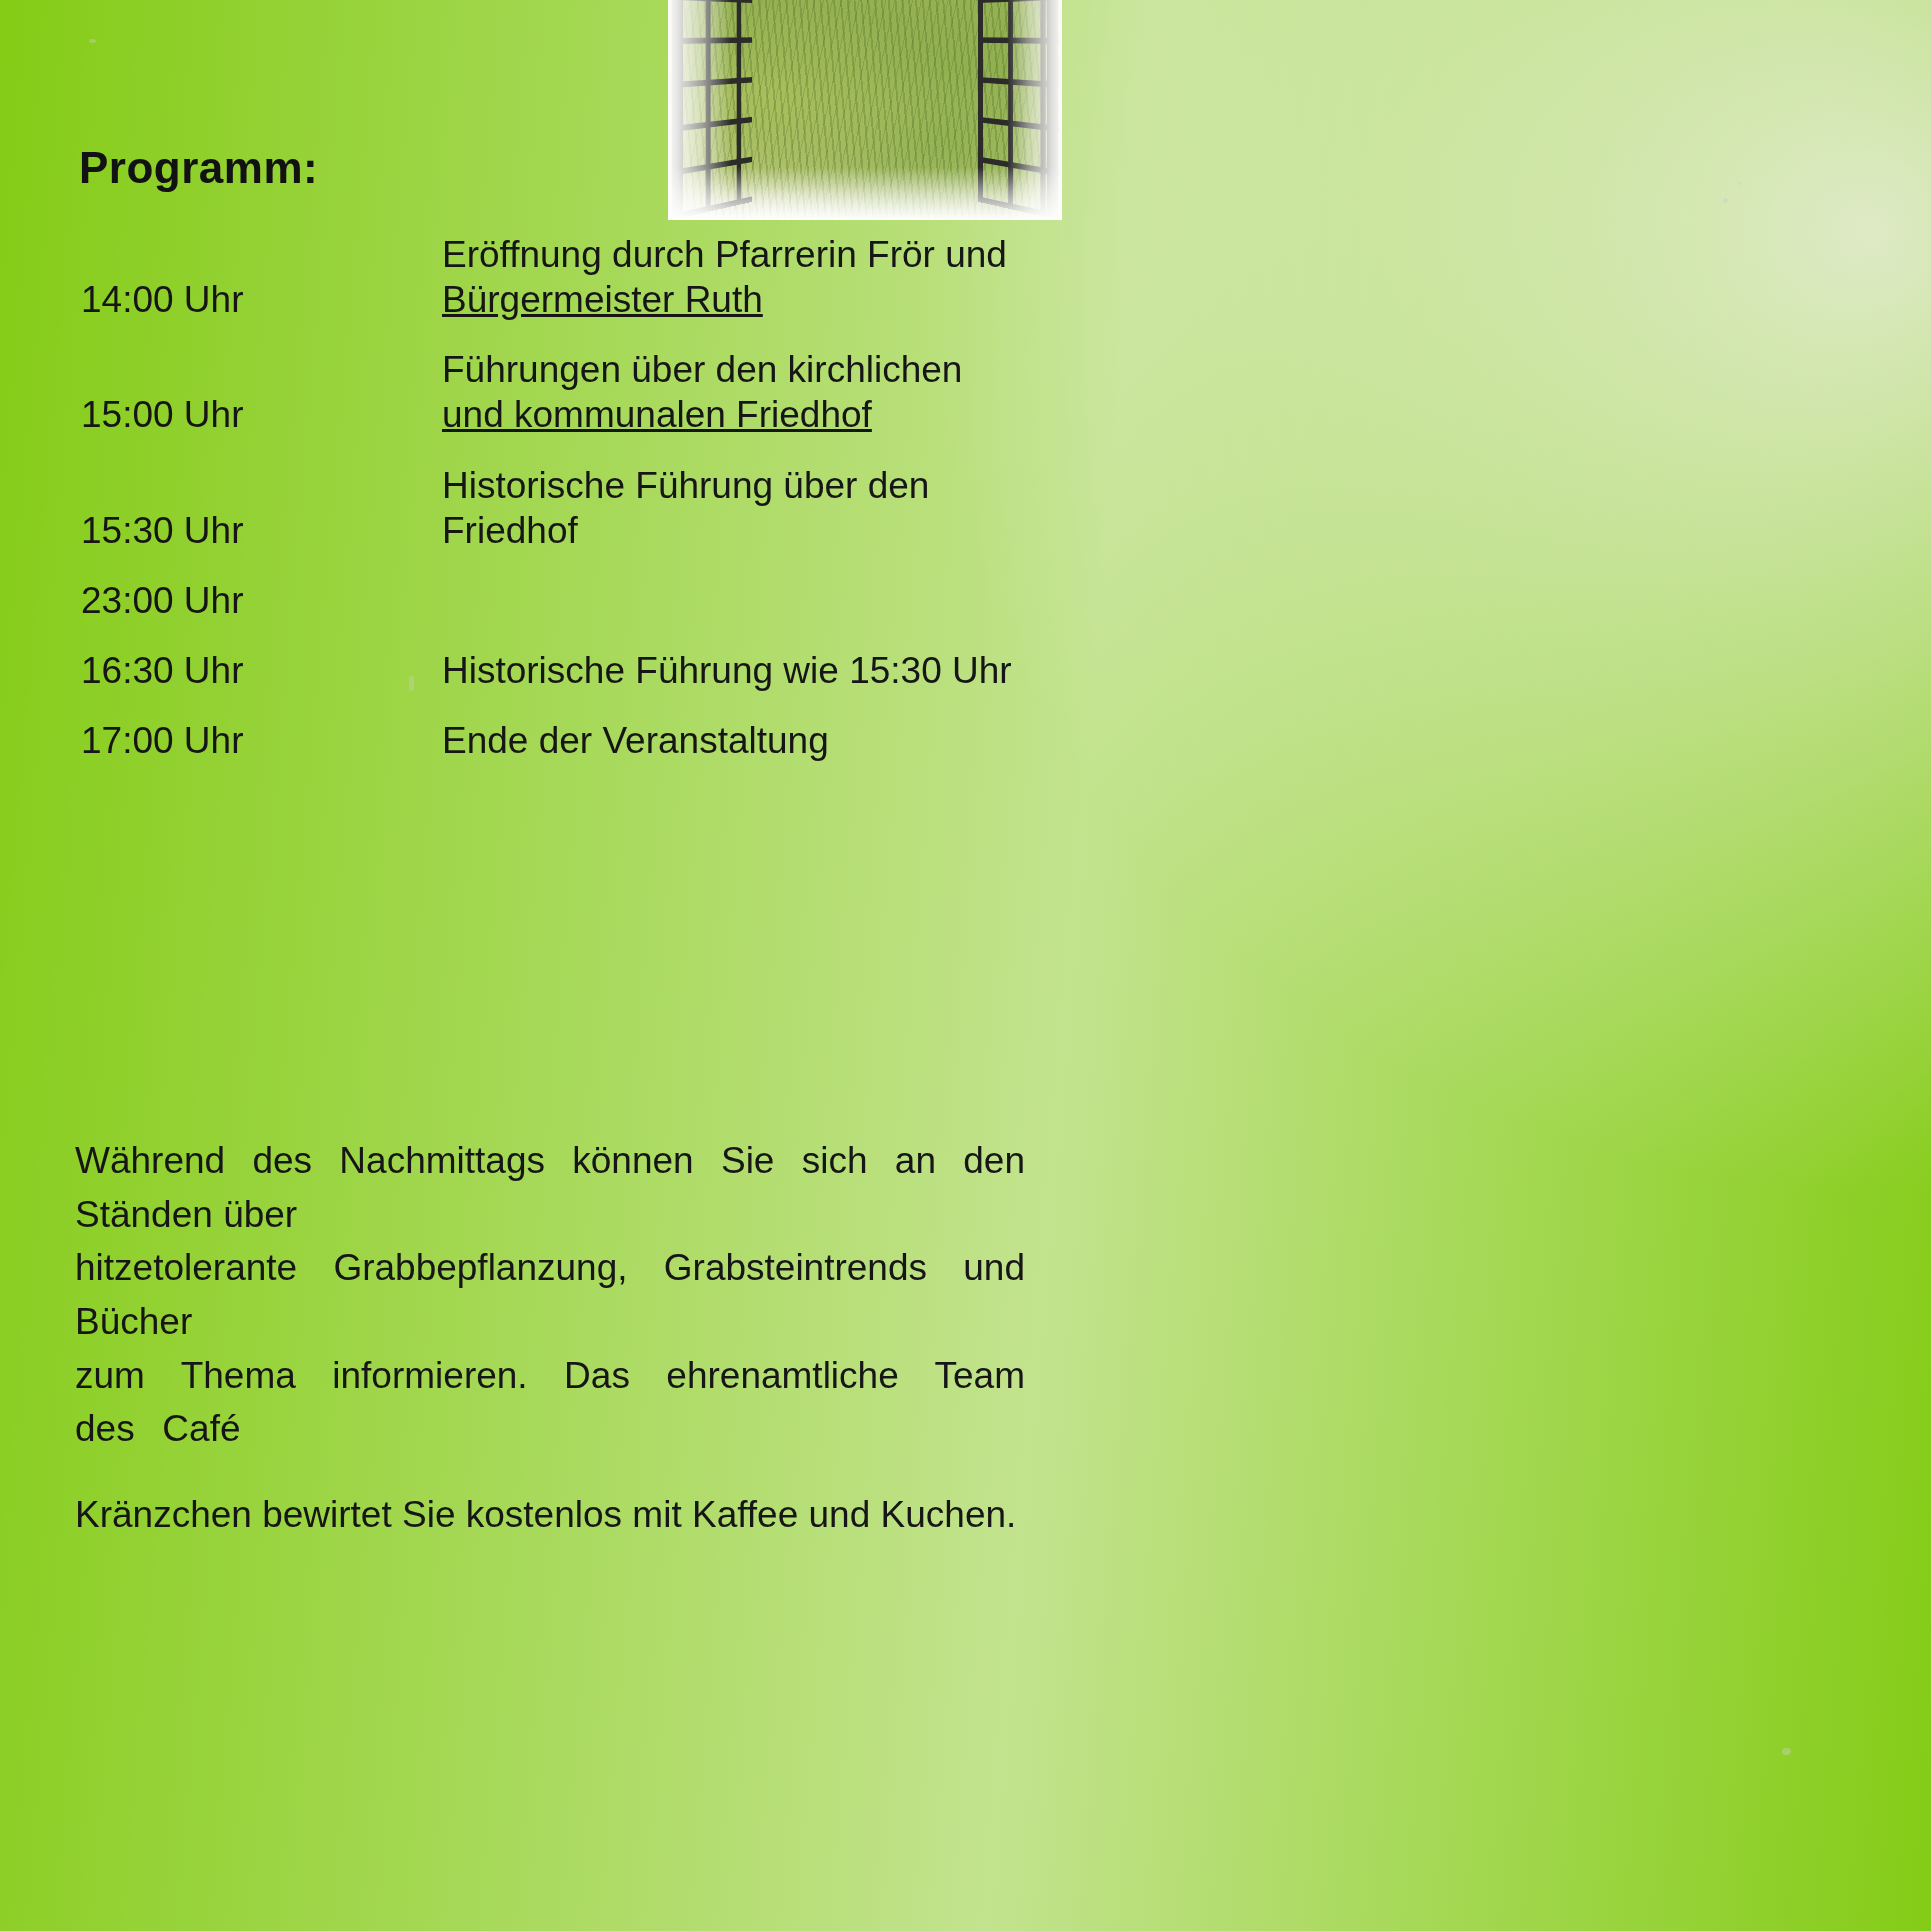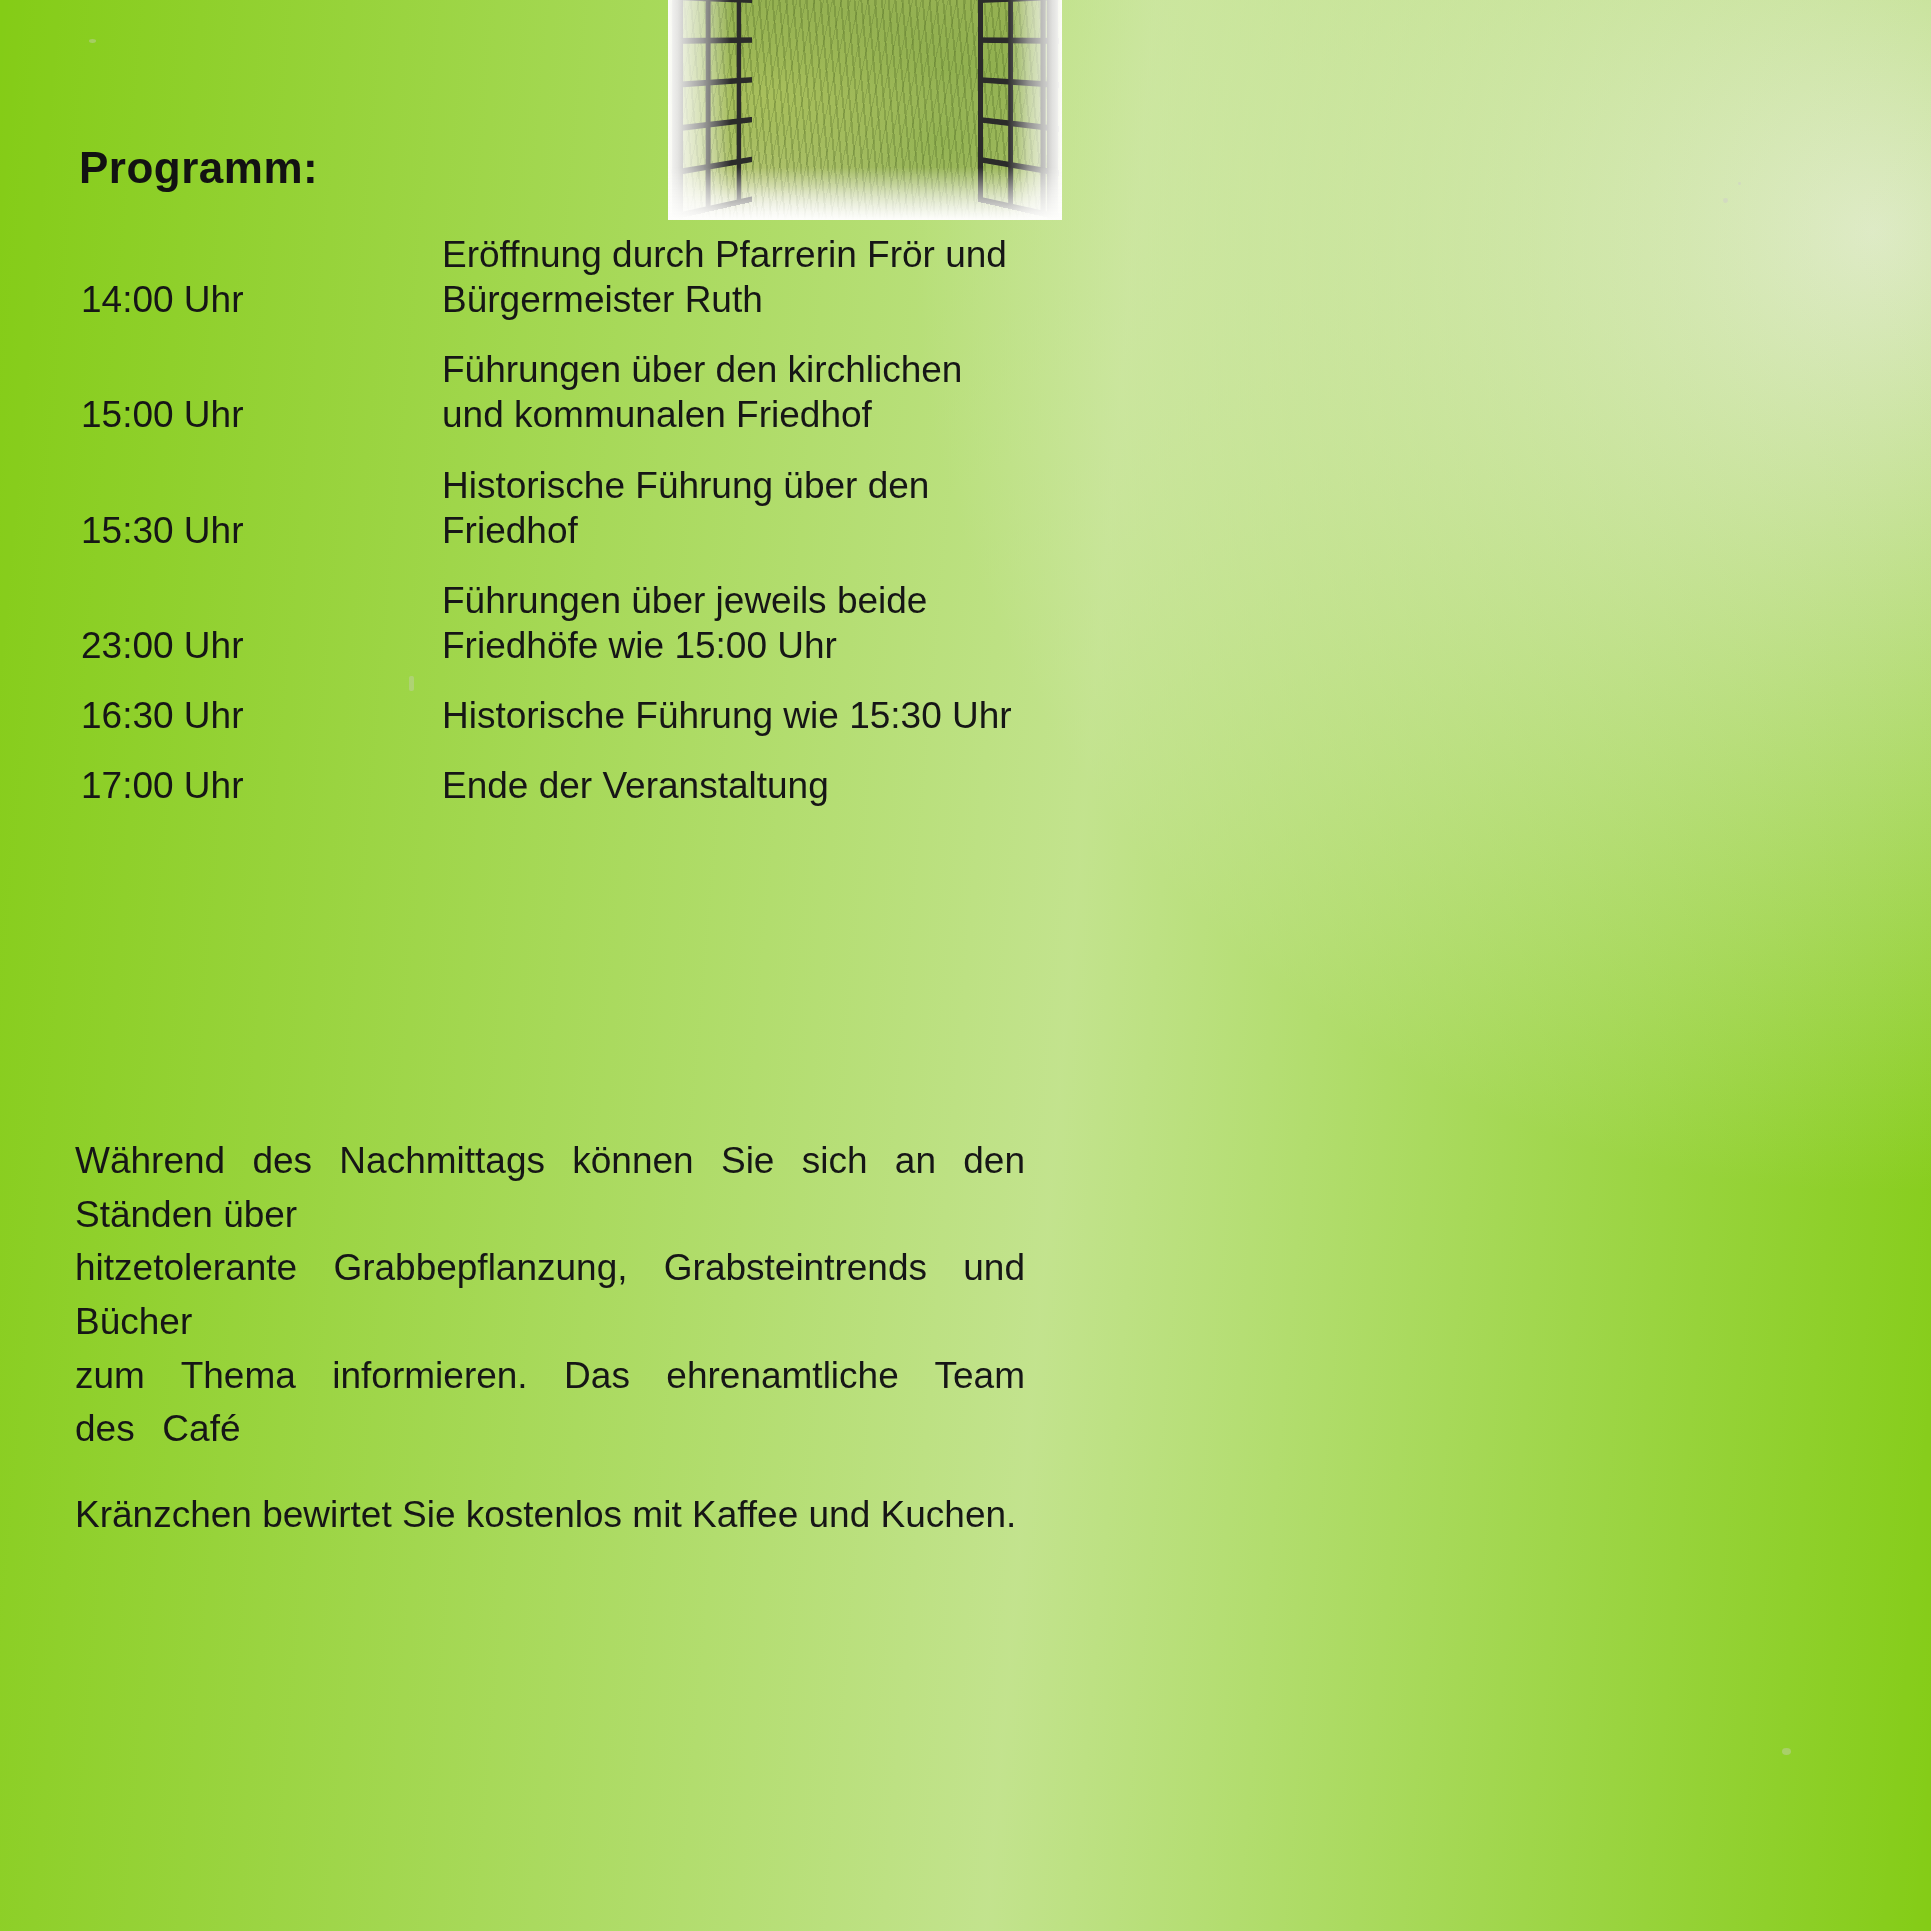--- a/index.html
+++ b/index.html
@@ -113,21 +113,21 @@
     line-height: 1.22;
     color: #161616;
     white-space: nowrap;
   }
   .sched-desc {
     flex: 1 1 auto;
     font-size: 37px;
     line-height: 1.22;
     color: #161616;
   }
-  .sched-desc .l2 { display: block; }
+  .sched-desc .l2 { display: block; text-decoration: underline; }
 
   .center-note {
     position: absolute;
     left: 81px;
     top: 1004px;
     width: 966px;
     text-align: center;
     font-size: 37px;
     color: #161616;
   }
@@ -198,24 +198,20 @@
 
     <div class="sched-row">
       <div class="sched-time">15:30 Uhr</div>
       <div class="sched-desc">
         <span class="l1">Historische Führung über den Friedhof</span>
       </div>
     </div>
 
     <div class="sched-row">
       <div class="sched-time">23:00 Uhr</div>
-      <div class="sched-desc">
-        <span class="l1">Führungen über jeweils beide</span>
-        <span class="l2">Friedhöfe wie 15:00 Uhr</span>
-      </div>
     </div>
 
     <div class="sched-row">
       <div class="sched-time">16:30 Uhr</div>
       <div class="sched-desc">
         <span class="l1">Historische Führung wie 15:30 Uhr</span>
       </div>
     </div>
 
     <div class="sched-row">

